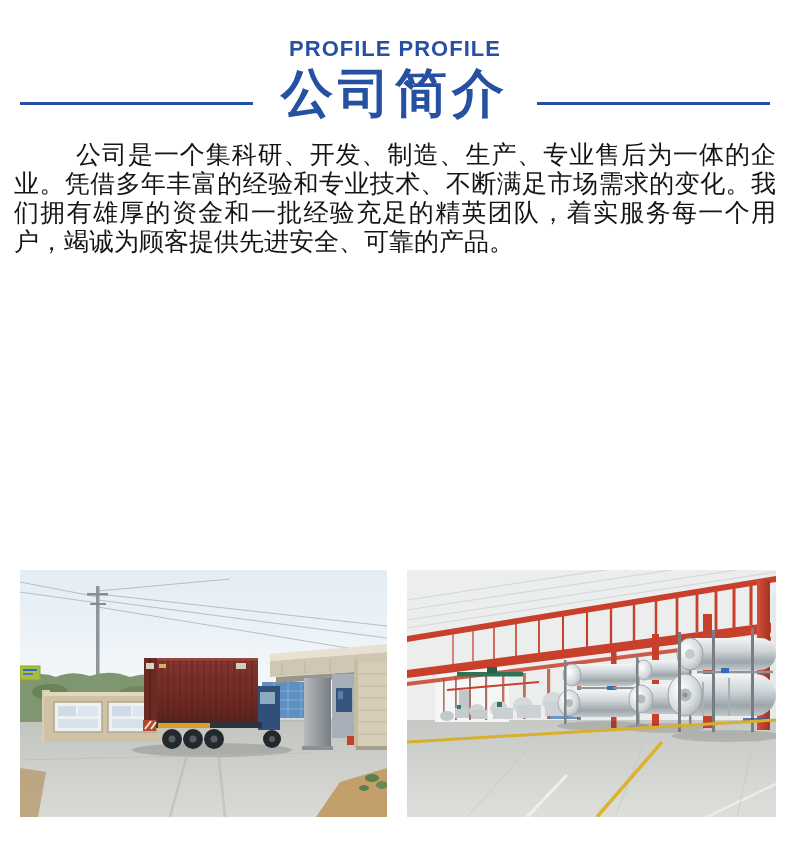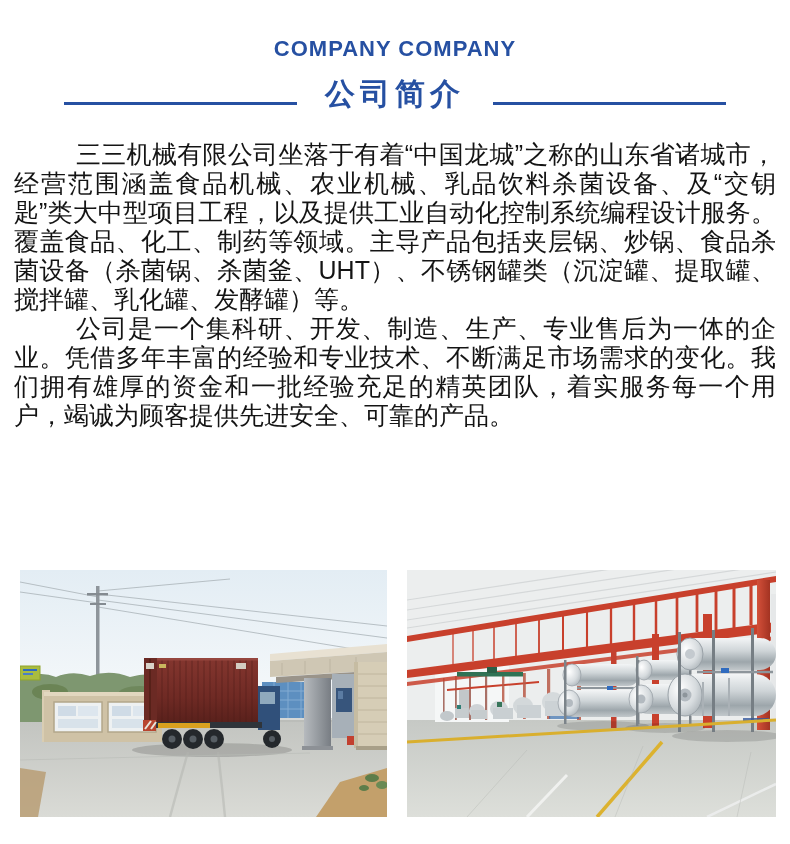--- a/index.html
+++ b/index.html
@@ -10,21 +10,21 @@
   .eyebrow {
     position:absolute; top:36px; left:0; right:0; text-align:center;
     font-size:22px; font-weight:700; letter-spacing:1px; color:#2650a2;
   }
   .title-row {
     position:absolute; top:64px; left:0; right:0; height:60px;
     display:flex; justify-content:center; align-items:center; gap:28px;
   }
   .rule { width:233px; height:3px; background:#2650a2; margin-top:18px; }
   .title {
-    margin:0; font-size:30px; font-weight:900; letter-spacing:5px;
+    margin:0; font-size:52px; font-weight:900; letter-spacing:5px;
     color:#2650a2; white-space:nowrap;
   }
   .body-text {
     position:absolute; top:140px; left:14px; width:762px;
     font-size:25px; line-height:29px; color:#141414;
     text-align:justify; text-justify:inter-ideograph;
   }
   .body-text p { margin:0; }
   .indent-2 { text-indent:62px; }
   .indent-1 { text-indent:30px; }
@@ -33,30 +33,29 @@
     display:flex; gap:20px;
   }
   .photo-left  { width:367px; height:247px; display:block; }
   .photo-right { width:369px; height:247px; display:block; }
 </style>
 </head>
 <body>
 
 <div class="page">
 
-  <div class="eyebrow">COMPANY COMPANY</div>
+  <div class="eyebrow">PROFILE PROFILE</div>
 
   <div class="title-row">
     <span class="rule"></span>
     <h1 class="title">公司简介</h1>
     <span class="rule"></span>
   </div>
 
   <div class="body-text">
-    <p class="indent-2">三三机械有限公司坐落于有着“中国龙城”之称的山东省诸城市，经营范围涵盖食品机械、农业机械、乳品饮料杀菌设备、及“交钥匙”类大中型项目工程，以及提供工业自动化控制系统编程设计服务。覆盖食品、化工、制药等领域。主导产品包括夹层锅、炒锅、食品杀菌设备（杀菌锅、杀菌釜、UHT）、不锈钢罐类（沉淀罐、提取罐、搅拌罐、乳化罐、发酵罐）等。</p>
     <p class="indent-2">公司是一个集科研、开发、制造、生产、专业售后为一体的企业。凭借多年丰富的经验和专业技术、不断满足市场需求的变化。我们拥有雄厚的资金和一批经验充足的精英团队，着实服务每一个用户，竭诚为顾客提供先进安全、可靠的产品。</p>
   </div>
 
   <div class="photos">
 
     <svg class="photo-left" viewBox="0 0 367 247" preserveAspectRatio="none" xmlns="http://www.w3.org/2000/svg">
       <defs>
         <linearGradient id="skyG" x1="0" y1="0" x2="0" y2="1">
           <stop offset="0" stop-color="#e3edf4"></stop>
             <stop offset="1" stop-color="#f8fafb"></stop>

